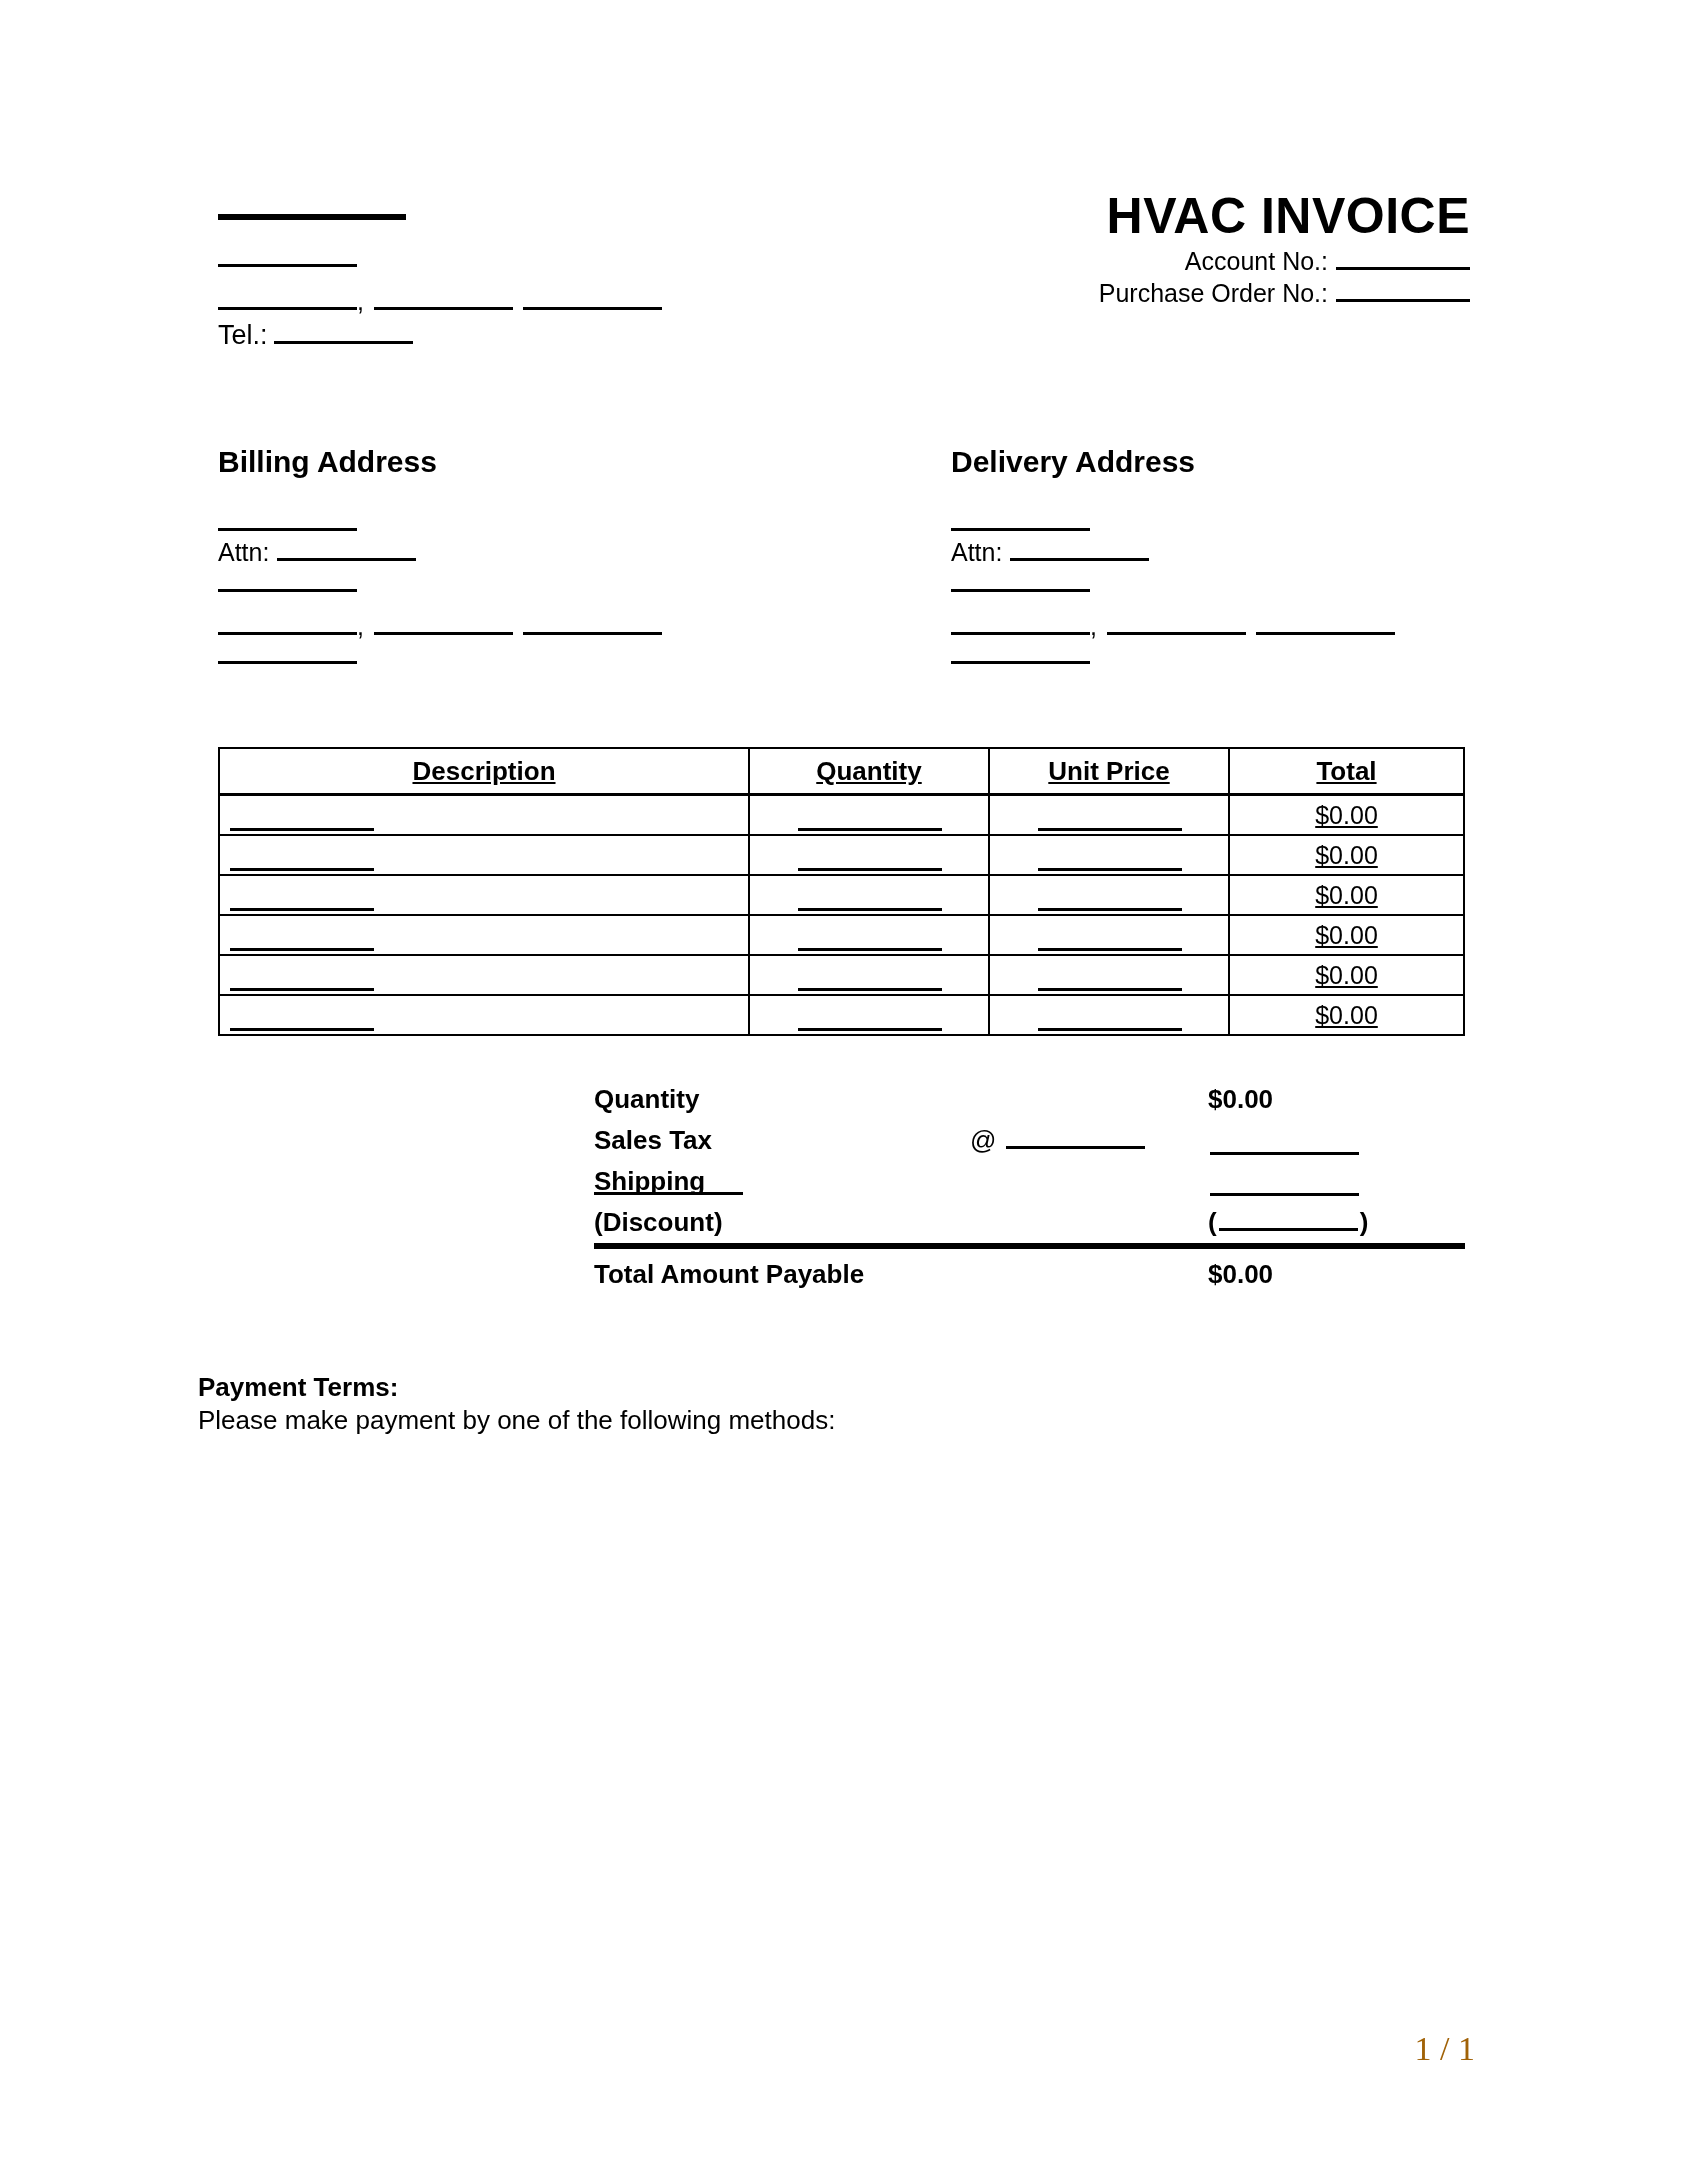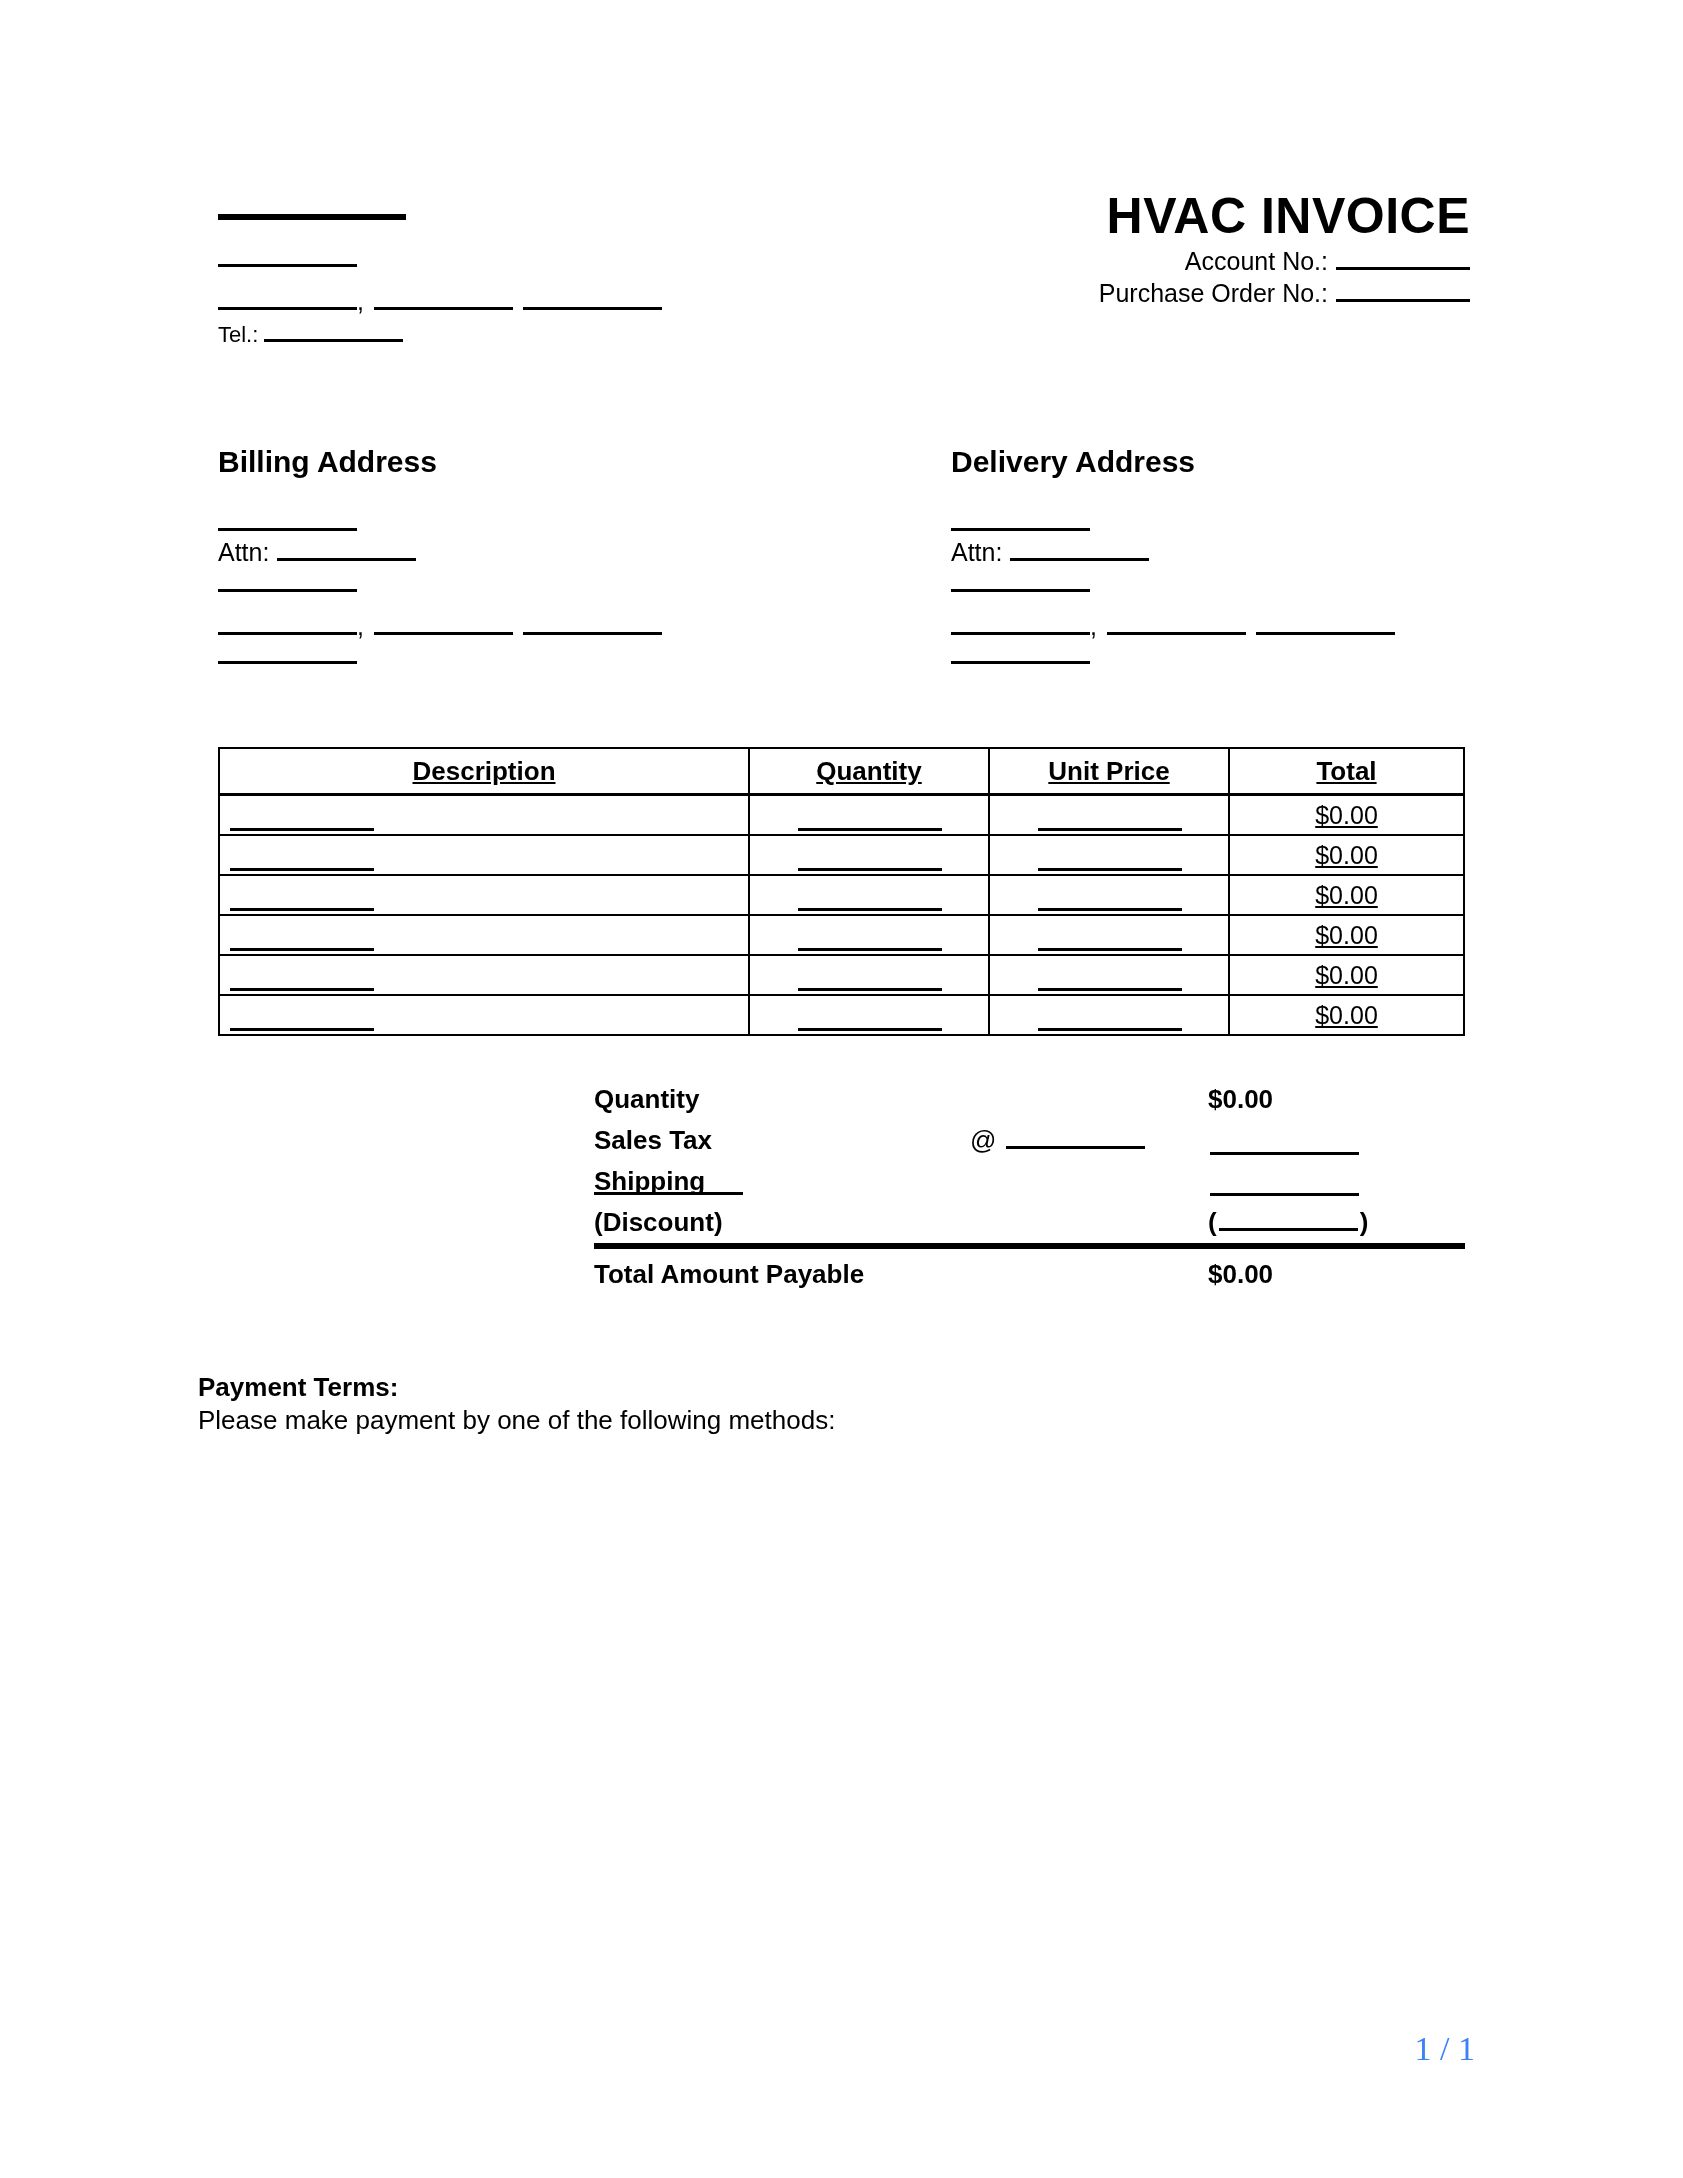--- a/index.html
+++ b/index.html
@@ -74,21 +74,21 @@
   .sender-comma {
     font-size: 25px;
     line-height: 25px;
     font-family: "Liberation Sans", sans-serif;
     display: inline-block;
     vertical-align: baseline;
   }
   .tel-row {
     margin-top: 6px;
     margin-left: 15px;
-    font-size: 22px;
+    font-size: 27px;
     line-height: 30px;
     white-space: nowrap;
   }
   .tel-row .rule { margin-left: 6px; }
 
   .doc-head {
     position: absolute;
     right: 0;
     top: 0;
     width: 693px;
@@ -291,21 +291,21 @@
   }
 
   
   .footer-page {
     position: absolute;
     right: 208px;
     bottom: 109px;
     font-family: "Liberation Serif", serif;
     font-size: 34px;
     line-height: 40px;
-    color: #3b82f6;
+    color: #a16207;
   }
 </style>
 </head>
 <body>
 
 <div class="page">
 
   <div class="header">
 
     <div class="sender">

